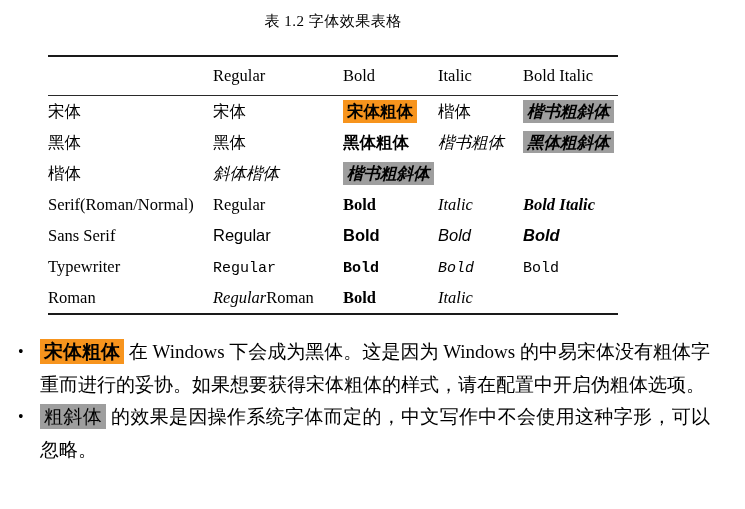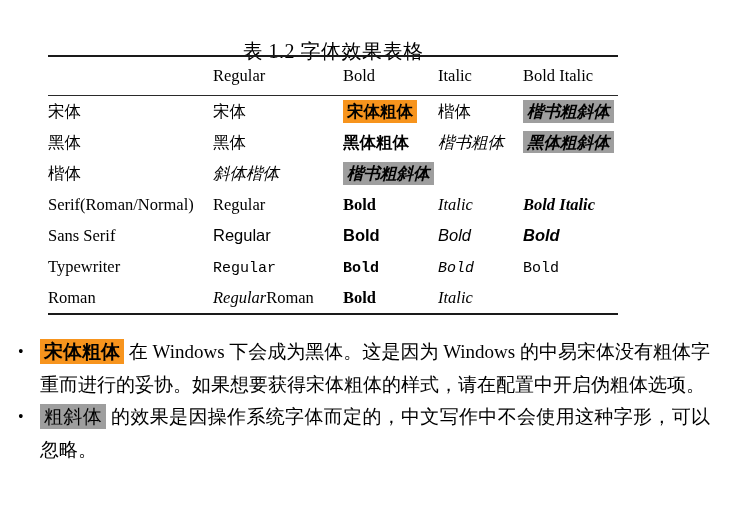--- a/index.html
+++ b/index.html
@@ -5,21 +5,21 @@
   html,body{margin:0;padding:0;}
   body{
     width:745px;height:509px;overflow:hidden;
     background:#ffffff;color:#000000;
     font-family:"Liberation Serif",serif;
     position:relative;
   }
   
   .caption{
     position:absolute;top:12px;left:48px;width:570px;
-    text-align:center;font-size:20px;letter-spacing:.5px;margin-top:26px;
+    text-align:center;font-size:15px;letter-spacing:.5px;
   }
   
   .tbl{
     position:absolute;top:55px;left:48px;width:570px;
   }
   .rule-thick{height:2px;background:#1a1a1a;}
   .rule-thin{height:1px;background:#2a2a2a;}
   .trow{
     display:grid;
     grid-template-columns:165px 130px 95px 85px 95px;

